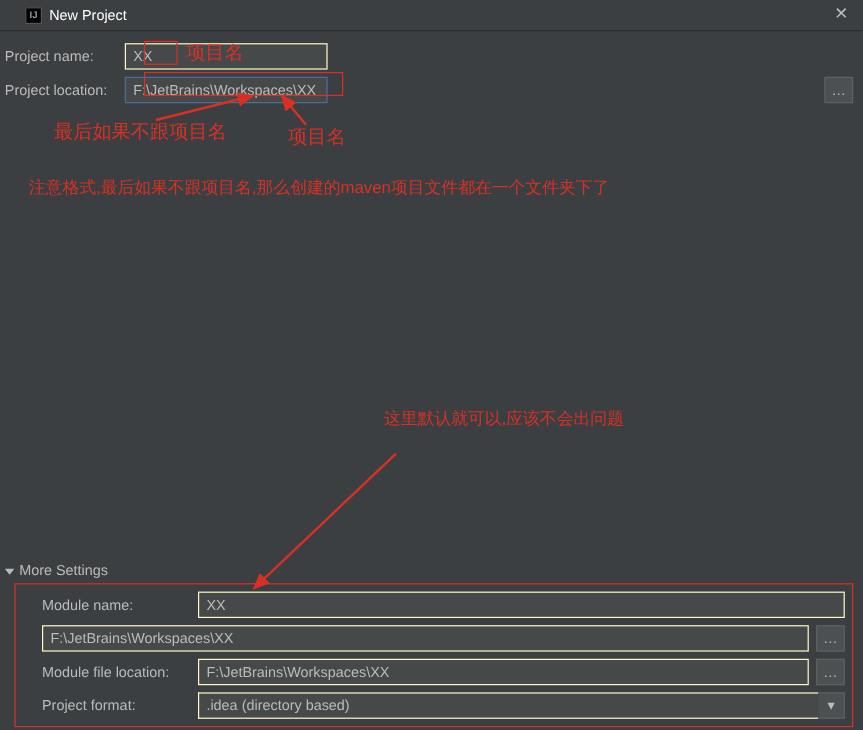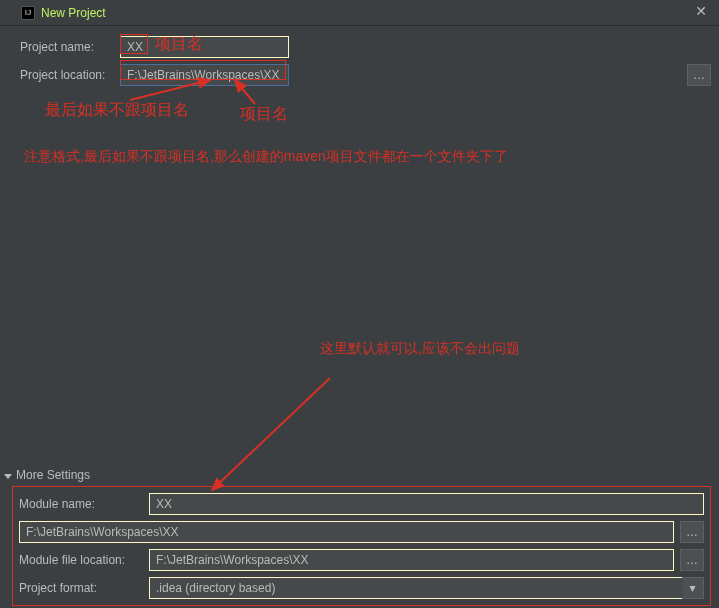--- a/index.html
+++ b/index.html
@@ -23,27 +23,27 @@
       position: relative;
     }
     .app-icon {
       width: 14px; height: 14px;
       background: #000;
       border: 1px solid #555;
       margin-right: 6px;
       display: flex; align-items: center; justify-content: center;
       font-size: 8px; font-weight: bold; color: #999;
     }
-    .titlebar-title { color: #bef264; }
+    .titlebar-title { color: #ffffff; }
     .close-btn {
       position: absolute; right: 8px; top: 3px;
       font-size: 14px; color: #bbbbbb; cursor: pointer;
       width: 20px; text-align: center;
     }
-    .form { padding: 10px 8px 0 20px; }
+    .form { padding: 10px 8px 0 4px; }
     .row {
       display: flex;
       align-items: center;
       margin-bottom: 6px;
     }
     .lbl {
       width: 100px;
       color: #bbbbbb;
       padding-right: 4px;
       white-space: nowrap;
@@ -110,21 +110,21 @@
       width: 0; height: 0;
       border-left: 4px solid transparent;
       border-right: 4px solid transparent;
       border-top: 5px solid #bbbbbb;
       transform: translateY(1px);
     }
     .more-panel {
       position: absolute;
       left: 12px; right: 8px; top: 486px;
       border: 1px solid #d93025;
-      padding: 6px 6px 6px 6px;
+      padding: 6px 6px 6px 22px;
     }
     .more-panel .row { margin-bottom: 6px; }
     .more-panel .lbl { width: 130px; }
     .fmt-field { flex: 1; display: flex; }
     .fmt-field .field { border-right: none; }
   </style>
 </head>
 <body>
 
 <div class="titlebar">

